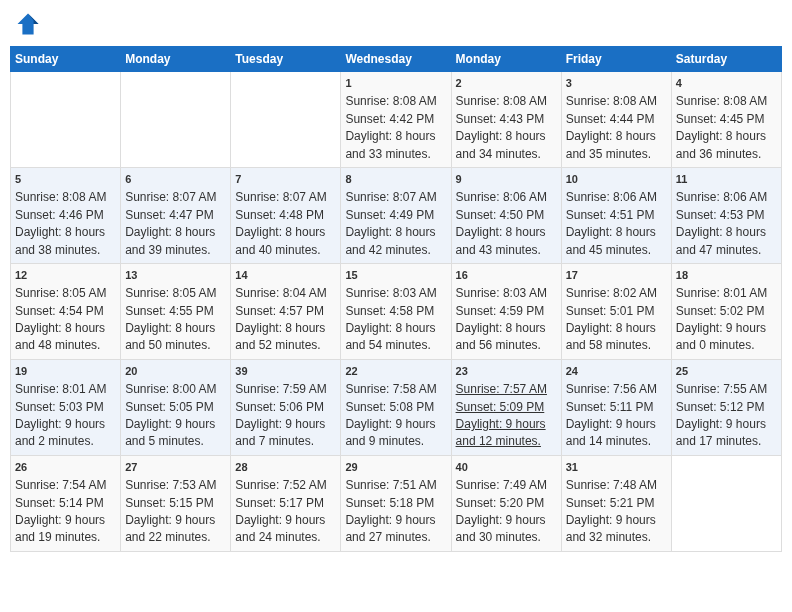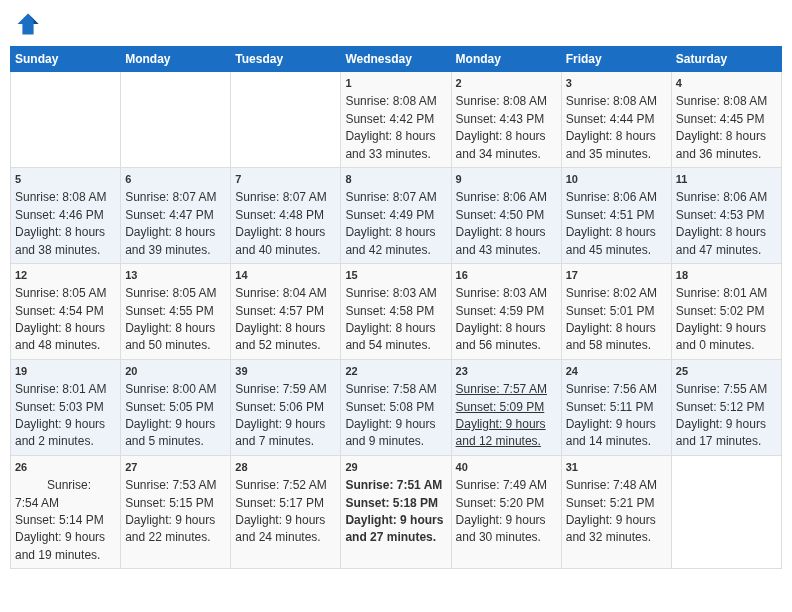--- a/index.html
+++ b/index.html
@@ -234,33 +234,33 @@
           <td><span class="day-num">24</span><span class="day-info" style="white-space: pre-line; margin-top: 12px;">Sunrise: 7:56 AM
 Sunset: 5:11 PM
 Daylight: 9 hours
 and 14 minutes.</span></td>
           <td><span class="day-num">25</span><span class="day-info" style="white-space: pre-line;">Sunrise: 7:55 AM
 Sunset: 5:12 PM
 Daylight: 9 hours
 and 17 minutes.</span></td>
         </tr>
         <tr>
-          <td><span class="day-num">26</span><span class="day-info" style="white-space: pre-line; margin-left: 32px;">Sunrise: 7:54 AM
+          <td><span class="day-num">26</span><span class="day-info" style="white-space: pre-line;">Sunrise: 7:54 AM
 Sunset: 5:14 PM
 Daylight: 9 hours
 and 19 minutes.</span></td>
           <td><span class="day-num">27</span><span class="day-info" style="white-space: pre-line;">Sunrise: 7:53 AM
 Sunset: 5:15 PM
 Daylight: 9 hours
 and 22 minutes.</span></td>
           <td><span class="day-num">28</span><span class="day-info" style="white-space: pre-line;">Sunrise: 7:52 AM
 Sunset: 5:17 PM
 Daylight: 9 hours
 and 24 minutes.</span></td>
-          <td><span class="day-num">29</span><span class="day-info" style="white-space: pre-line; font-weight: bold;">Sunrise: 7:51 AM
+          <td><span class="day-num">29</span><span class="day-info" style="white-space: pre-line;">Sunrise: 7:51 AM
 Sunset: 5:18 PM
 Daylight: 9 hours
 and 27 minutes.</span></td>
           <td><span class="day-num">40</span><span class="day-info" style="white-space: pre-line; margin-top: 28px;">Sunrise: 7:49 AM
 Sunset: 5:20 PM
 Daylight: 9 hours
 and 30 minutes.</span></td>
           <td><span class="day-num">31</span><span class="day-info" style="white-space: pre-line;">Sunrise: 7:48 AM
 Sunset: 5:21 PM
 Daylight: 9 hours

